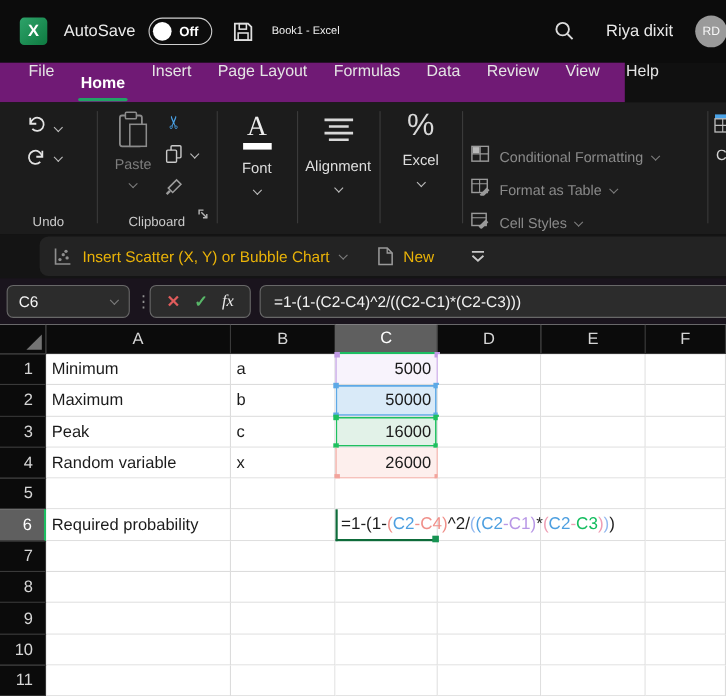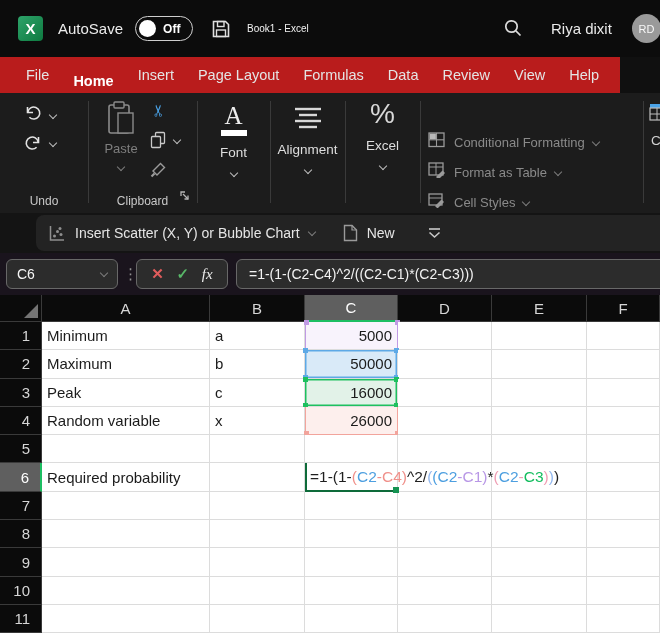--- a/index.html
+++ b/index.html
@@ -18,22 +18,22 @@
   #autosave-knob { width:17px; height:17px; border-radius:50%; background:#fff; margin-left:3px; }
   #autosave-state { color:#fff; font-size:12px; font-weight:bold; margin-left:7px; }
   #save-icon { margin-left:18px; display:flex; }
   #doc-title { color:#f2f2f2; font-size:10px; margin-left:16px; }
   #search-icon { position:absolute; left:503px; top:18px; }
   #user-name { position:absolute; left:551px; top:20px; color:#eaeaea; font-size:15px; white-space:nowrap; }
   #avatar { position:absolute; left:632px; top:14px; width:29px; height:29px; border-radius:50%;
             background:#9a9a9a; color:#f7f7f7; font-size:11px; display:flex; align-items:center; justify-content:center; }
 
   
-  #menubar { position:absolute; top:57px; left:0; width:620px; height:36px; background:#b91c1c;
-             display:flex; align-items:center; padding-left:26px; gap:24px; }
+  #menubar { position:absolute; top:57px; left:0; width:568px; height:36px; background:#701a75;
+             display:flex; align-items:flex-start; padding-left:26px; gap:24px; }
   .menu-item { color:#e4e4e4; font-size:14.5px; position:relative; white-space:nowrap; }
   .menu-item.active { color:#ffffff; font-weight:bold;margin-top:11px; }
   .menu-item.active::after { content:""; position:absolute; left:-2px; right:-2px; bottom:-8px; height:3px;
                              background:#21a366; border-radius:2px; }
 
   
   #ribbon { position:absolute; top:93px; left:0; width:660px; height:120px; background:#1c1c1c; }
   .rdiv { position:absolute; top:8px; bottom:10px; width:1px; background:#3a3a3a; }
   .grp-label { position:absolute; bottom:5px; left:0; right:0; text-align:center; color:#c9c9c9; font-size:12px; }
   .chev { display:inline-block; width:6px; height:6px; border-right:1.5px solid #bdbdbd;
@@ -51,21 +51,21 @@
   .font-A { color:#ededed; font-size:25px; line-height:25px; font-family:"Liberation Serif",serif; }
   .font-bar { width:26px; height:6px; background:#fff; margin:2px auto 0; }
   #grp-styles { position:absolute; left:420px; top:0; width:223px; height:120px;margin-top:28px; }
   .styles-row { position:absolute; left:8px; display:flex; align-items:center; gap:8px; height:22px; }
   #grp-cells { position:absolute; left:646px; top:0; width:14px; height:120px; overflow:hidden; }
 
   
   #qat-strip { position:absolute; top:213px; left:0; width:660px; height:40px; background:#141414; }
   #qat-panel { position:absolute; top:2px; left:36px; right:0; height:36px; background:#232323;
                border-radius:8px 0 0 8px; display:flex; align-items:center; padding-left:12px; gap:9px; }
-  .qat-txt { color:#e5e5e5; font-size:14px; white-space:nowrap; }
+  .qat-txt { color:#eab308; font-size:14px; white-space:nowrap; }
 
   
   #fbar { position:absolute; top:253px; left:0; width:660px; height:42px; background:#1a141d; }
   .fbox { position:absolute; top:6px; height:30px; background:#2c2c2c; border:1px solid #686868;
           border-radius:6px; display:flex; align-items:center; }
   #name-box { left:6px; width:112px; padding:0 10px; justify-content:space-between; }
   #name-box-text { color:#f5f5f5; font-size:14px; }
   #fbar-dots { position:absolute; left:123px; top:6px; height:30px; display:flex; align-items:center;
                color:#909090; font-size:15px; }
   #fx-box { left:136px; width:92px; justify-content:space-around; padding:0 8px; }

